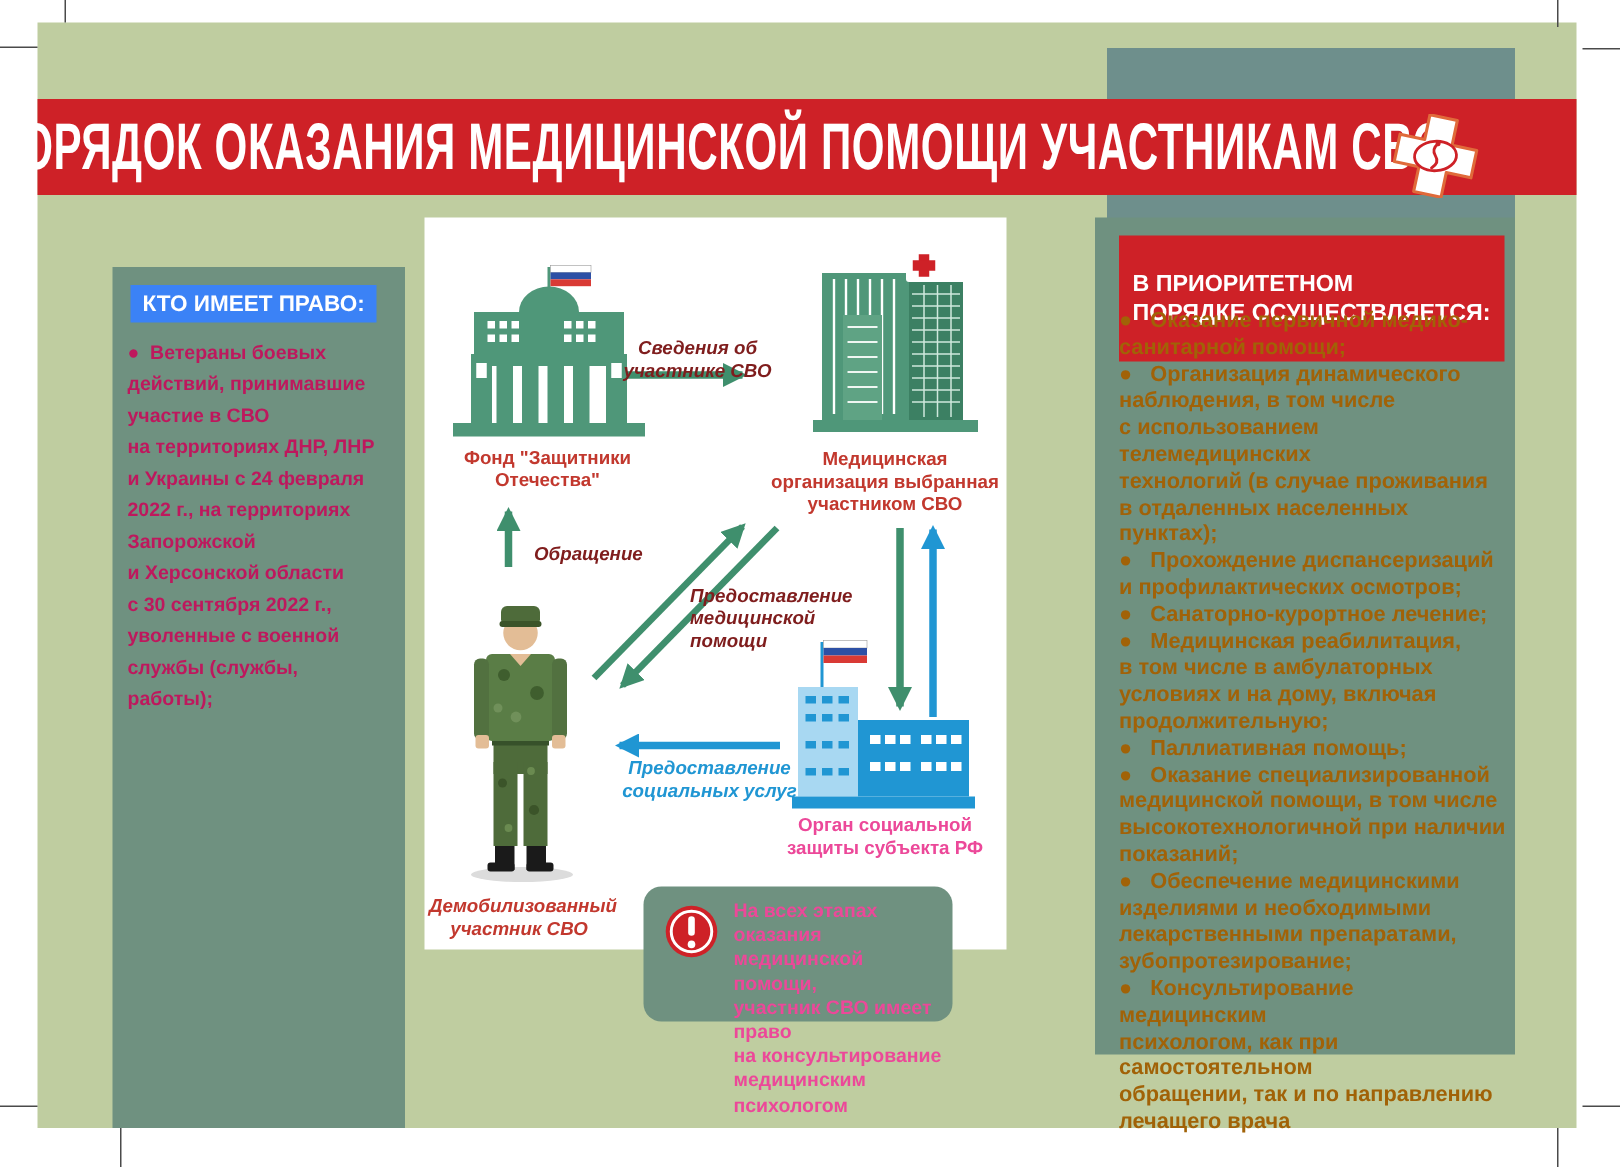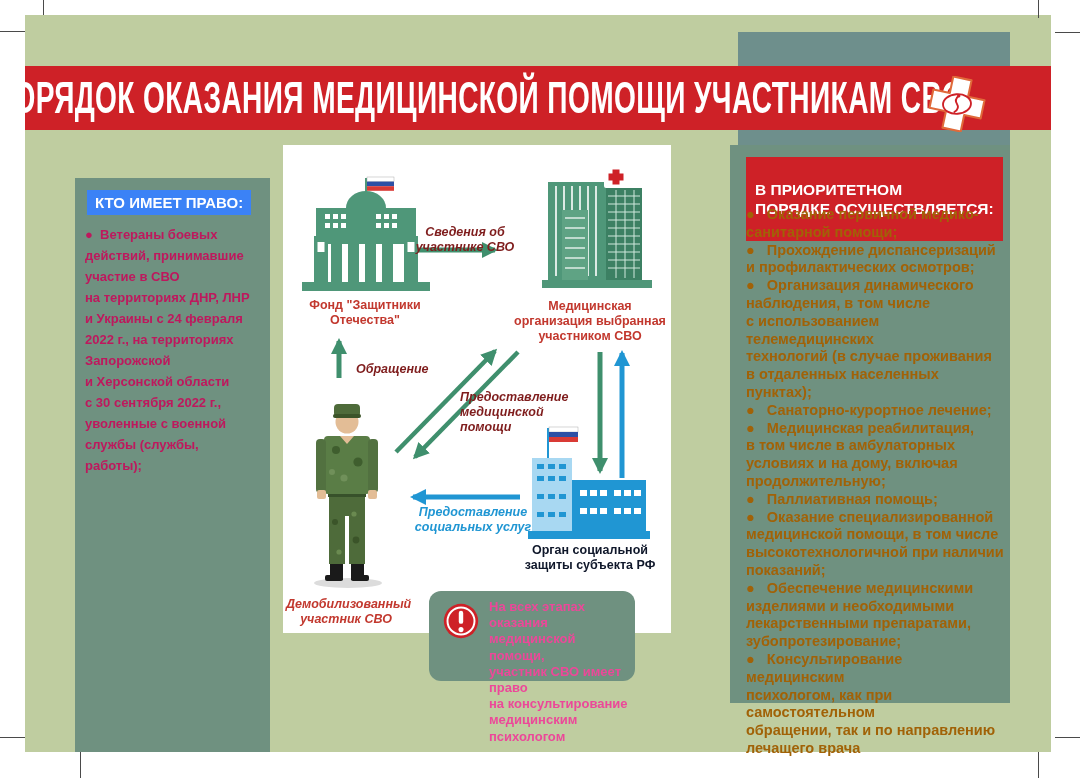--- a/index.html
+++ b/index.html
@@ -40,21 +40,21 @@
 
   
   #note-box{left:429px;top:591px;width:206px;height:90px;background:#6f9180;border-radius:12px;}
   #note-icon{left:443px;top:603px;width:36px;height:36px;}
   #note-text{left:489px;top:599px;width:142px;color:#ec4899;font-weight:bold;
     font-size:13px;line-height:16.2px;}
 
   
   .cap{font-weight:bold;font-size:12.5px;line-height:15px;text-align:center;}
   .cap-red{color:#c2382e;}
-  .cap-blue{color:#0f172a;}
+  .cap-blue{color:#ec4899;}
   .arrlab{font-weight:bold;font-style:italic;font-size:12.5px;line-height:15px;}
   .arrlab-green{color:#7f1d1d;}
   .arrlab-blue{color:#2096d3;}
   #fond-label{left:290px;top:298px;width:150px;}
   #med-label{left:505px;top:299px;width:170px;}
   #soldier-label{left:286px;top:597px;width:120px;font-style:italic;}
   #social-label{left:505px;top:543px;width:170px;}
   #svedeniya-label{left:390px;top:225px;width:150px;text-align:center;}
   #obrashchenie-label{left:356px;top:362px;}
   #medhelp-label{left:460px;top:390px;width:130px;}
@@ -295,27 +295,27 @@
 участник СВО имеет право
 на консультирование
 медицинским психологом</div>
 
 <div class="abs" id="right-panel"></div>
 <div class="abs pre" id="right-label">В ПРИОРИТЕТНОМ
 ПОРЯДКЕ ОСУЩЕСТВЛЯЕТСЯ:</div>
 <div class="abs" id="right-text">
   <p class="pre">●&nbsp;&nbsp; Оказание первичной медико-
 санитарной помощи;</p>
-  <p class="pre">●&nbsp;&nbsp; Прохождение диспансеризаций
-и профилактических осмотров;</p>
   <p class="pre">●&nbsp;&nbsp; Организация динамического
 наблюдения, в том числе
 с использованием телемедицинских
 технологий (в случае проживания
 в отдаленных населенных пунктах);</p>
+  <p class="pre">●&nbsp;&nbsp; Прохождение диспансеризаций
+и профилактических осмотров;</p>
   <p class="pre">●&nbsp;&nbsp; Санаторно-курортное лечение;</p>
   <p class="pre">●&nbsp;&nbsp; Медицинская реабилитация,
 в том числе в амбулаторных
 условиях и на дому, включая
 продолжительную;</p>
   <p class="pre">●&nbsp;&nbsp; Паллиативная помощь;</p>
   <p class="pre">●&nbsp;&nbsp; Оказание специализированной
 медицинской помощи, в том числе
 высокотехнологичной при наличии
 показаний;</p>

